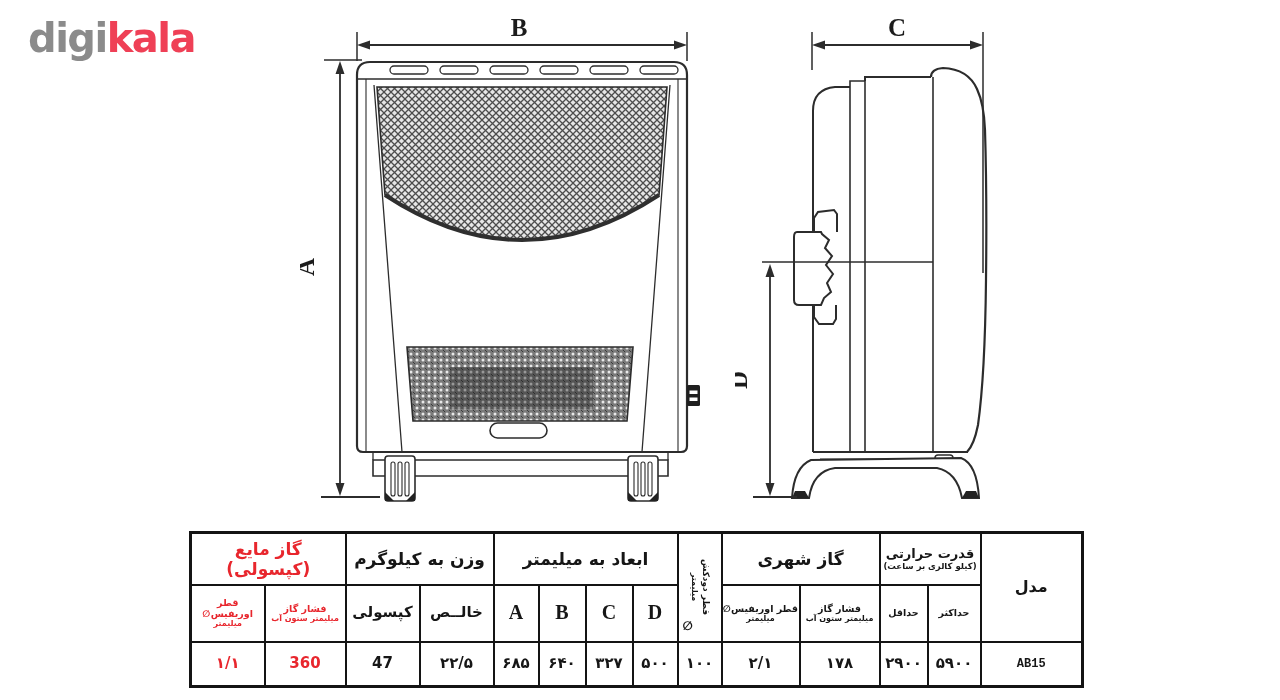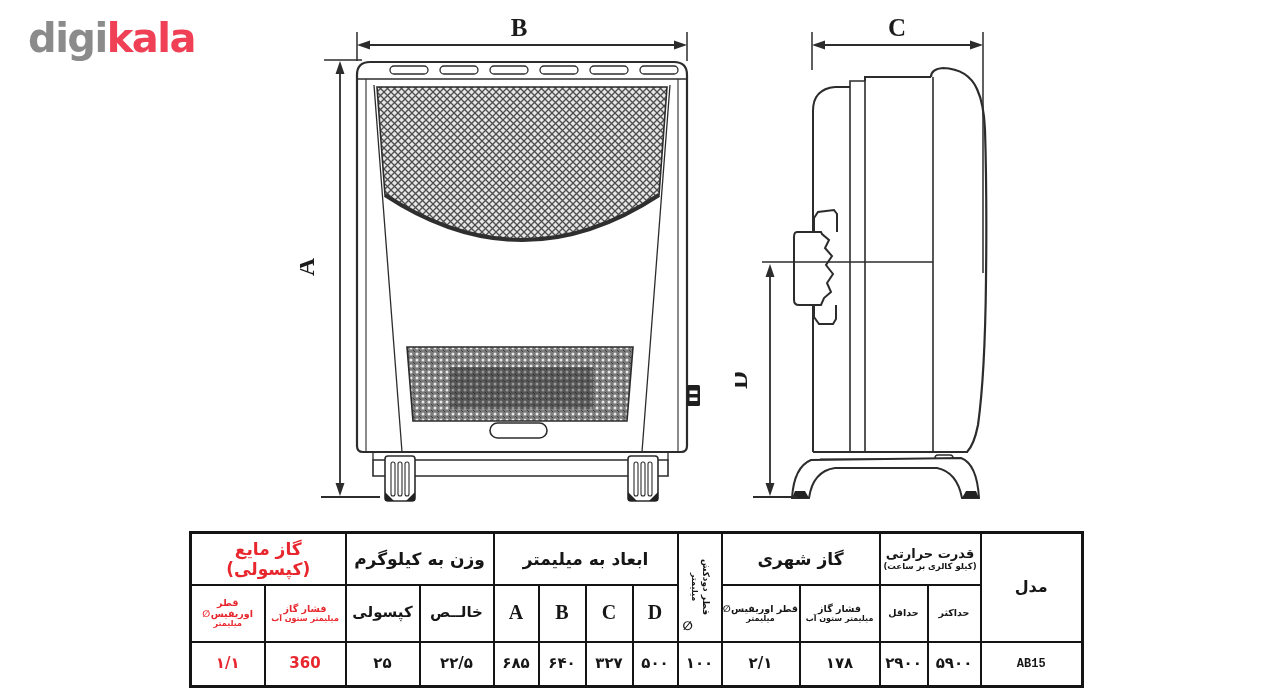--- a/index.html
+++ b/index.html
@@ -262,21 +262,21 @@
         <td class="val">۵۹۰۰</td>
         <td class="val">۲۹۰۰</td>
         <td class="val">۱۷۸</td>
         <td class="val">۲/۱</td>
         <td class="val">۱۰۰</td>
         <td class="val">۵۰۰</td>
         <td class="val">۳۲۷</td>
         <td class="val">۶۴۰</td>
         <td class="val">۶۸۵</td>
         <td class="val">۲۲/۵</td>
-        <td class="val">۲۵</td>
+        <td class="val">47</td>
         <td class="val red">360</td>
         <td class="val red">۱/۱</td>
       </tr>
     </tbody>
       </table>
   </div>
 
 </div>
 
 </body></html>

